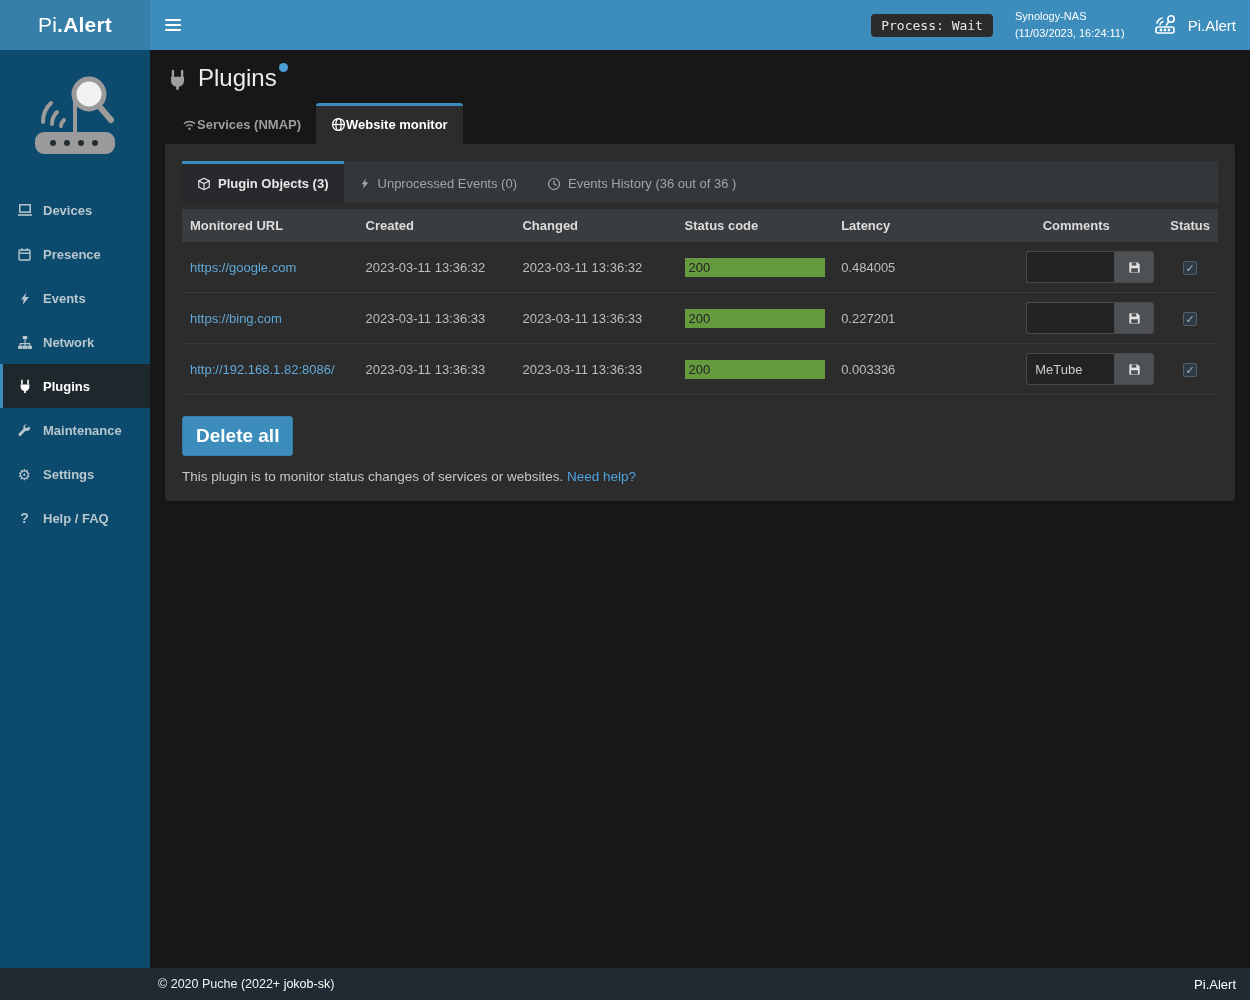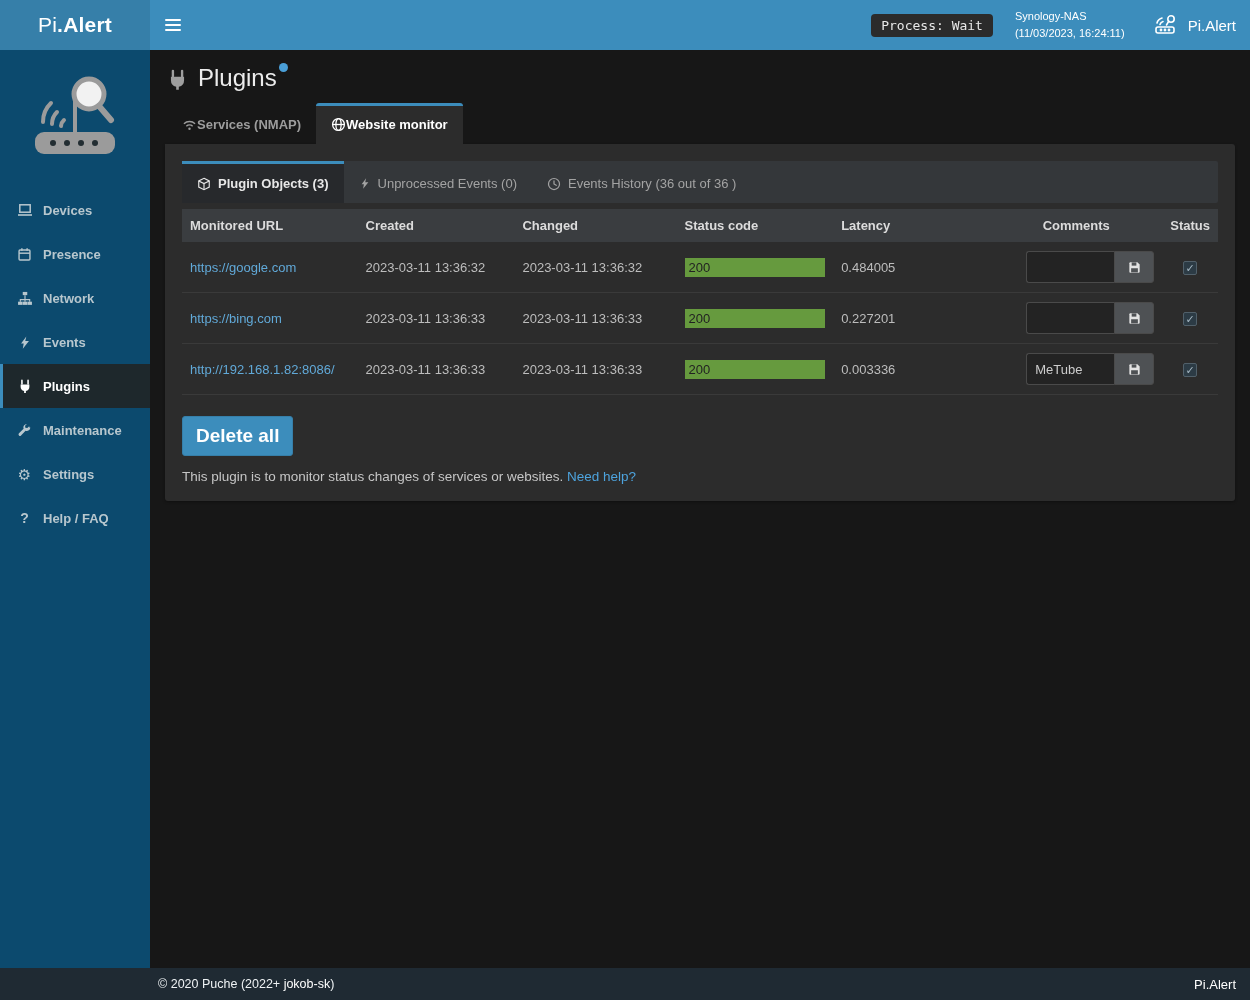--- a/index.html
+++ b/index.html
@@ -177,37 +177,37 @@
                 <rect x="2.2" y="3.2" width="11.6" height="10.6" rx="1"></rect>
                 <line x1="2.2" y1="6.6" x2="13.8" y2="6.6"></line>
                 <line x1="5.2" y1="1.4" x2="5.2" y2="4"></line>
                 <line x1="10.8" y1="1.4" x2="10.8" y2="4"></line>
               </svg>
           </span>
           <span>Presence</span>
         </li>
         <li class="menu-item">
           <span class="menu-icon">
+            <svg width="14" height="15" viewBox="0 0 16 16">
+                <path d="M9.5 1 3.5 9h3L5.5 15l7-8.8H8.3z" fill="currentColor"></path>
+              </svg>
+          </span>
+          <span>Events</span>
+        </li>
+        <li class="menu-item">
+          <span class="menu-icon">
             <svg width="16" height="15" viewBox="0 0 16 16">
                 <rect x="5.6" y="1" width="4.8" height="3.4" fill="currentColor"></rect>
                 <rect x="0.6" y="11.4" width="4.8" height="3.4" fill="currentColor"></rect>
                 <rect x="5.6" y="11.4" width="4.8" height="3.4" fill="currentColor"></rect>
                 <rect x="10.6" y="11.4" width="4.8" height="3.4" fill="currentColor"></rect>
                 <path d="M8 4.4v3M3 11.4V9.2h10v2.2M8 7.4v4" fill="none" stroke="currentColor" stroke-width="1.2"></path>
               </svg>
           </span>
           <span>Network</span>
-        </li>
-        <li class="menu-item">
-          <span class="menu-icon">
-            <svg width="14" height="15" viewBox="0 0 16 16">
-                <path d="M9.5 1 3.5 9h3L5.5 15l7-8.8H8.3z" fill="currentColor"></path>
-              </svg>
-          </span>
-          <span>Events</span>
         </li>
         <li class="menu-item active">
           <span class="menu-icon">
             <svg width="14" height="15" viewBox="0 0 16 16">
                 <path d="M4.5 1v4.2M11.5 1v4.2" stroke="currentColor" stroke-width="1.8" fill="none" stroke-linecap="round"></path>
                 <path d="M3 5.6h10v2.6a5 5 0 0 1-4 4.9V15.4H7v-2.3A5 5 0 0 1 3 8.2z" fill="currentColor"></path>
               </svg>
           </span>
           <span>Plugins</span>
         </li>

